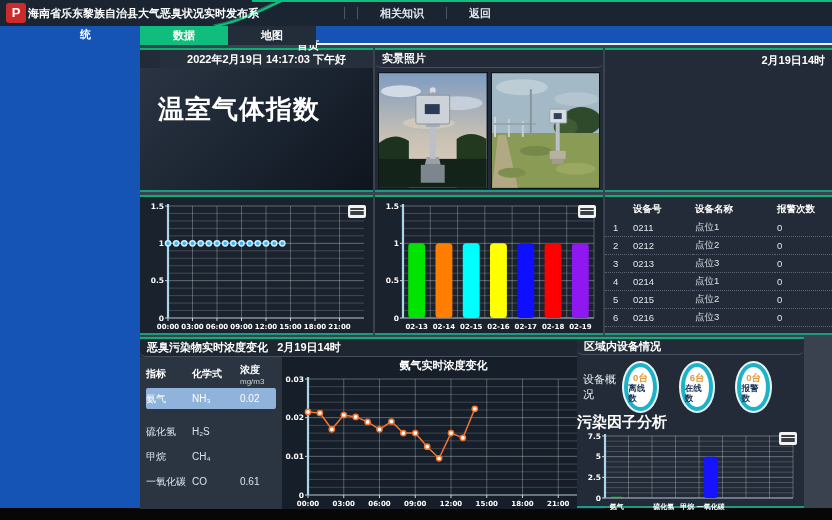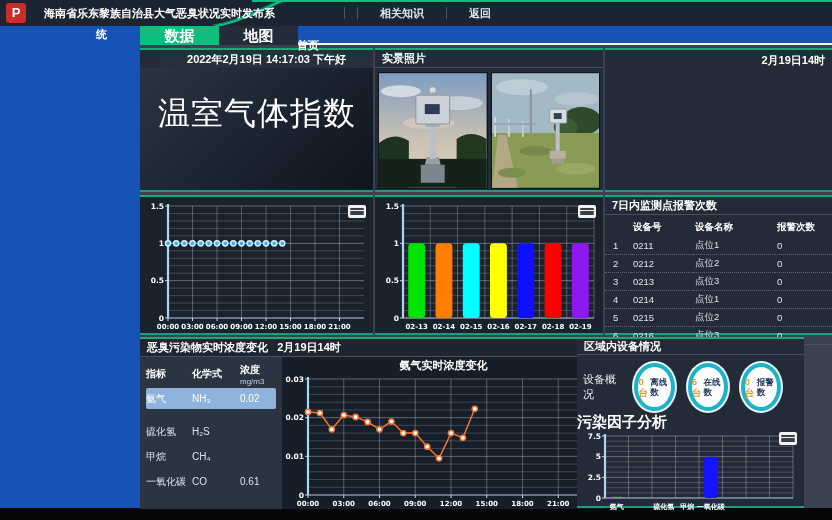--- a/index.html
+++ b/index.html
@@ -4,45 +4,45 @@
 <style>
   html,body{margin:0;padding:0;}
   body{width:832px;height:520px;position:relative;overflow:hidden;background:#06090c;
        font-family:"Liberation Sans",sans-serif;-webkit-user-select:none;user-select:none;}
   
   .topbar{position:absolute;left:0;top:0;width:832px;height:26px;background:#1b2531;}
   .topbar-accent{position:absolute;left:252px;top:0;width:580px;height:2px;background:#0fbe7c;}
   .swoosh{position:absolute;left:213px;top:0;}
   .logo{position:absolute;left:6px;top:3px;width:20px;height:20px;background:#cc2b2b;border-radius:3px;
         color:#fff;font-weight:bold;font-size:13px;text-align:center;line-height:20px;}
-  .app-title{position:absolute;left:96px;top:3px;width:186px;color:#fff;font-size:11px;font-weight:bold;
+  .app-title{position:absolute;left:80px;top:3px;width:186px;color:#fff;font-size:11px;font-weight:bold;
         line-height:21px;text-indent:-52px;z-index:5;}
   .nav{position:absolute;left:278px;top:0;height:26px;display:flex;align-items:stretch;z-index:4;}
   .nav-item{padding:0 16px;line-height:26px;font-size:11px;font-weight:bold;color:#dfe7ee;cursor:pointer;}
   .nav-item.active{background:#0fbe7c;color:#fff;padding:0 19px;margin-top:32px;}
   .nav-sep{width:1px;background:#4a5665;margin:7px 6px;}
   .blueband{position:absolute;left:0;top:26px;width:832px;height:19px;background:#1553b4;}
   .sidebar{position:absolute;left:0;top:26px;width:140px;height:482px;background:#1553b4;}
   .whiteline{position:absolute;left:288px;top:43px;width:544px;height:2px;background:#f2f5f8;z-index:3;}
   .tabs{position:absolute;left:140px;top:26px;height:19px;display:flex;z-index:4;}
-  .tab{width:79px;text-align:center;line-height:19px;font-size:15px;font-weight:bold;color:#fff;
+  .tab{width:88px;text-align:center;line-height:19px;font-size:11px;font-weight:bold;color:#fff;
        background:#232d39;cursor:pointer;}
   .tab.active{background:#0fbe7c;}
   .content{position:absolute;left:140px;top:45px;width:692px;height:463px;background:#39424e;}
   .bottombar{position:absolute;left:0;top:508px;width:832px;height:12px;background:#070707;}
   
   .panel{position:absolute;background:#222b37;border-top:2px solid #0fae74;border-bottom:2px solid #1b9c82;
          box-sizing:border-box;}
   .panel-head{height:17px;line-height:17px;padding-left:7px;font-size:11px;font-weight:bold;color:#fff;
-         border-bottom:1px solid #46505c;}
+         border-bottom:1px solid #46505c;border-radius:6px;}
   
   .datetime-bar{height:18px;line-height:18px;background:#262f3c;text-align:center;color:#fff;
          font-size:11px;font-weight:bold;margin-left:20px;}
   .gas-body{height:122px;background:linear-gradient(135deg,#2b3442 0%,#1a2330 55%,#0f151e 100%);}
-  .gas-title{padding:24px 7px 0 18px;color:#fff;font-size:32px;font-weight:normal;letter-spacing:1px;}
+  .gas-title{padding:24px 7px 0 18px;color:#fff;font-size:26px;font-weight:bold;letter-spacing:1px;}
   
   .photos{display:flex;gap:3px;padding:4px 3px;}
   .photos svg{display:block;border:1px solid #10161d;}
   
   .weather-time{text-align:right;padding:3px 7px 0 0;color:#fff;font-size:11px;font-weight:bold;}
   
   .chart-panel{background:#1a222d;}
   .chart-panel svg,.chartwrap svg{display:block;}
   svg text{font-family:"DejaVu Sans",sans-serif;}
   .toolbox{position:absolute;width:18px;height:13px;background:#f2f2f2;border-radius:2px;
@@ -61,21 +61,21 @@
   .ptable-row{display:grid;grid-template-columns:46px 48px 40px;align-items:center;height:21px;margin-bottom:4px;}
   .ptable-head{color:#fff;font-weight:bold;height:24px;margin-bottom:2px;}
   .unit{display:block;font-weight:normal;font-size:8px;color:#c8cfd8;}
   .ptable-row.hl{background:#8fb3da;color:#fff;border-radius:2px;margin-bottom:12px;}
   .chartwrap{position:relative;flex:1;background:#161e29;}
   .chart-title{text-align:center;color:#fff;font-size:11px;font-weight:bold;height:15px;line-height:16px;}
   
   .dev-row{display:flex;align-items:center;padding:6px 18px 2px 6px;height:52px;}
   .dev-label{color:#e6ecf2;font-size:11px;width:54px;}
   .circle{width:40px;height:40px;border-radius:50%;border:4px solid #1cb3c8;background:#fff;
-        box-shadow:0 0 0 2px #e9f7f9;margin:0 5px 0 8px;display:flex;flex-direction:row;
+        box-shadow:0 0 0 2px #e9f7f9;margin:0 16px 0 8px;display:flex;flex-direction:column;
         align-items:center;justify-content:center;}
   .circle .cnt{font-size:9.5px;font-weight:bold;color:#e09b3a;line-height:11px;}
   .circle .lbl{font-size:8.5px;font-weight:bold;color:#1d3557;line-height:10px;}
   .analysis-title{text-align:left;color:#fff;font-size:15px;font-weight:bold;height:14px;line-height:14px;}
 </style>
 </head>
 <body>
 
 <div class="topbar">
   <div class="topbar-accent"></div>
@@ -295,21 +295,20 @@
       <rect x="194.9" y="44.3" width="16.9" height="74.7" rx="3.5" fill="#8f17f0"></rect>
     </svg>
   <div class="toolbox" style="top:8px;right:7px;">
       <span></span>
       <span></span>
       <span></span>
     </div>
 </div>
 
 <div class="panel" style="left:605px;top:195px;width:227px;height:140px;">
-  <div class="panel-head">7日内监测点报警次数</div>
   <table class="alarm-table">
     <thead>
       <tr>
         <th class="c-idx"></th>
         <th class="c-id">设备号</th>
         <th class="c-name">设备名称</th>
         <th>报警次数</th>
       </tr>
     </thead>
     <tbody>

